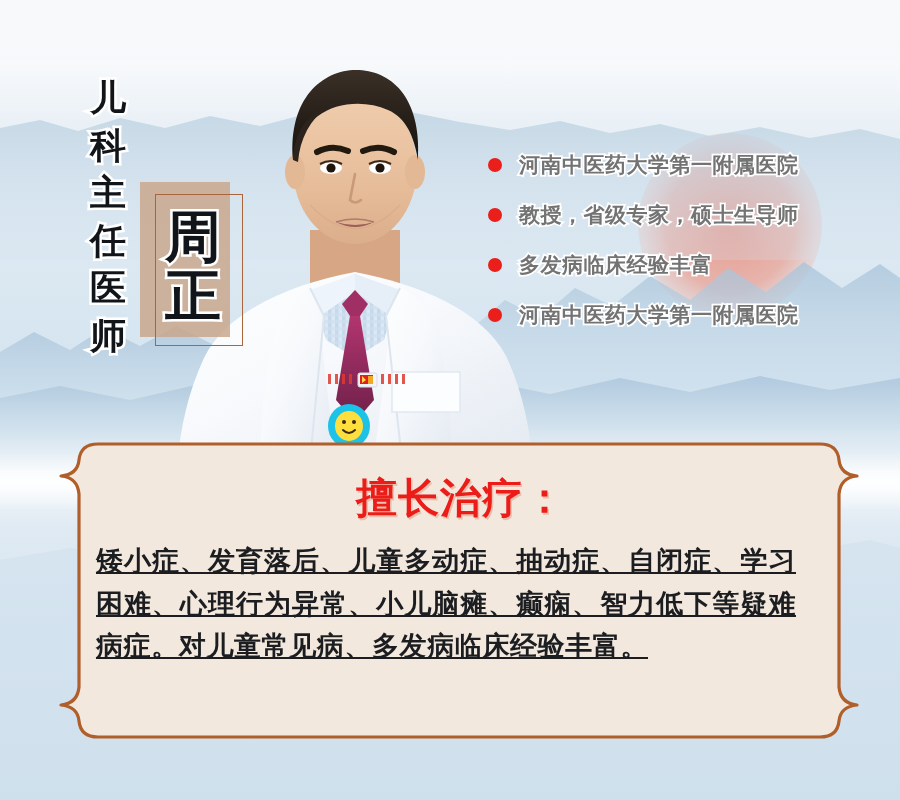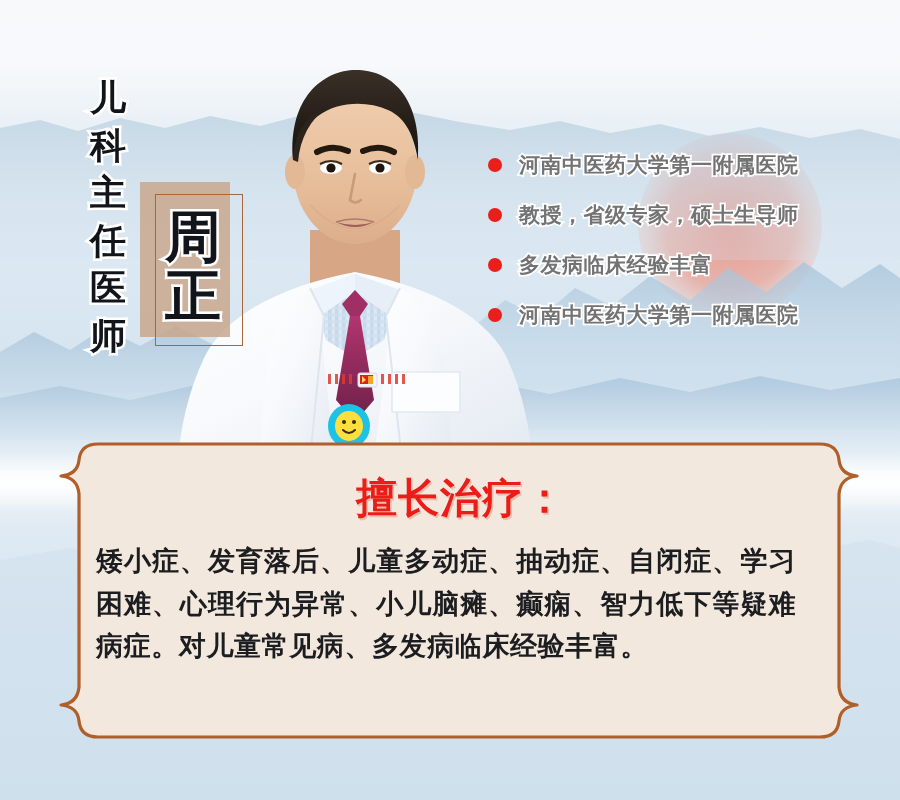--- a/index.html
+++ b/index.html
@@ -105,21 +105,21 @@
   }
   .plaque-title{
     font-size:41px;font-weight:bold;color:#ec1c18;
     letter-spacing:1px;margin:0 0 14px 0;
     text-shadow:1.5px 1.5px 0 rgba(200,70,40,.25);
     text-align:center;
   }
   .plaque-para{
     font-size:27px;font-weight:bold;color:#1b1d20;
     line-height:1.58;letter-spacing:.6px;margin:0;
-    text-align:justify;width:700px;
+    text-align:justify;width:700px;text-decoration:underline;
   }
 </style>
 </head>
 <body>
 
 <div class="stage">
 
   <div class="bg-base"></div>
 
   <svg class="bg-svg" viewBox="0 0 900 800" aria-hidden="true">

